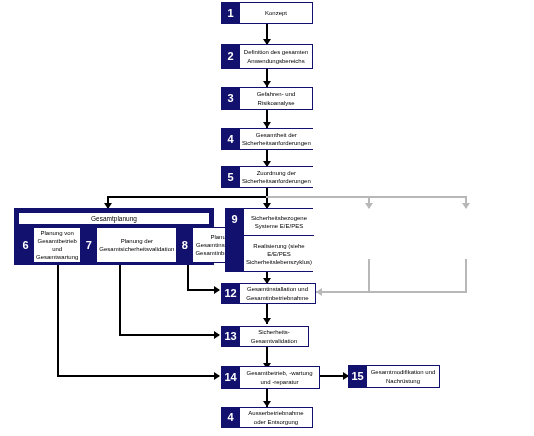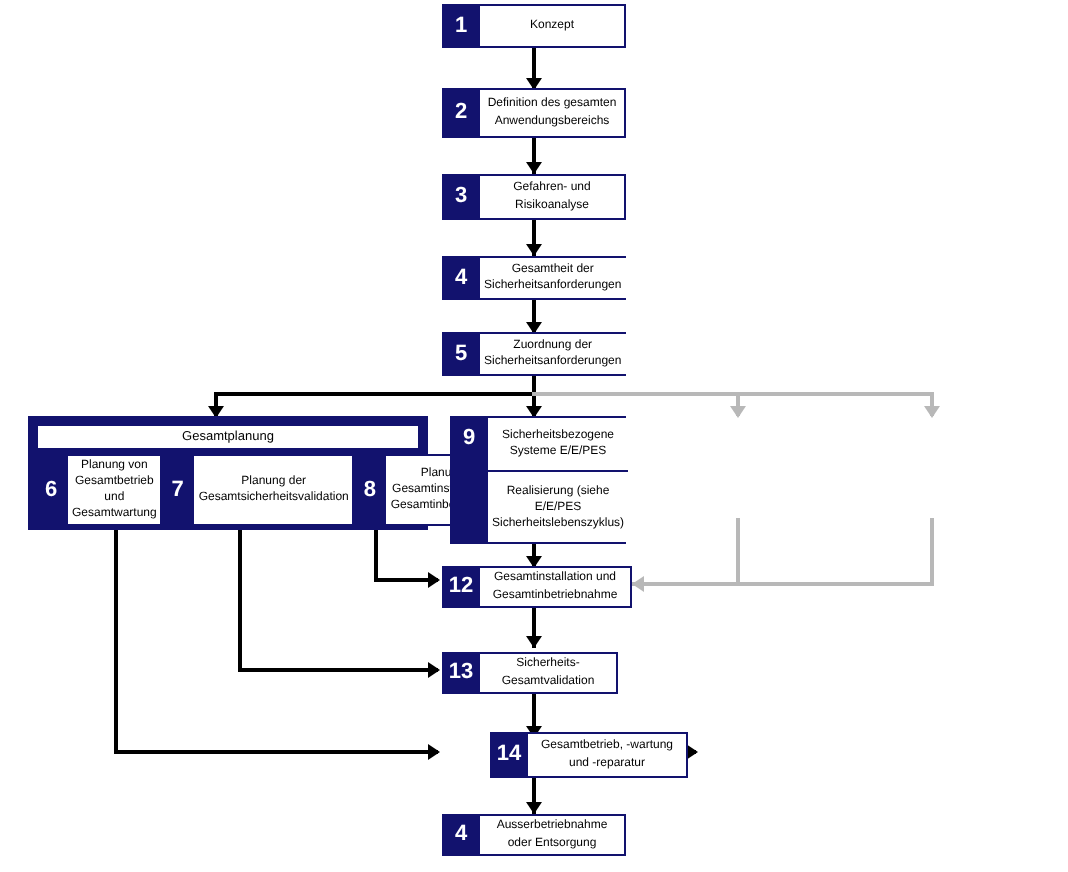--- a/index.html
+++ b/index.html
@@ -291,24 +291,28 @@
   <div class="node" style="left:221px;top:283px;width:95px;height:21px;">
     <div class="num">12</div>
     <div class="body">Gesamtinstallation und Gesamtinbetriebnahme</div>
   </div>
 
   <div class="node" style="left:221px;top:326px;width:88px;height:21px;">
     <div class="num">13</div>
     <div class="body">Sicherheits-Gesamtvalidation</div>
   </div>
 
-  <div class="node" style="left:221px;top:366px;width:99px;height:23px;margin-left:24px;">
+  <div class="node" style="left:221px;top:366px;width:99px;height:23px;">
     <div class="num">14</div>
     <div class="body">Gesamtbetrieb, -wartung und -reparatur</div>
   </div>
 
+  <div class="node" style="left:348px;top:365px;width:92px;height:23px;">
+    <div class="num">15</div>
+    <div class="body">Gesamtmodifikation und Nachrüstung</div>
+  </div>
 
   <div class="node" style="left:221px;top:407px;width:92px;height:21px;">
     <div class="num">4</div>
     <div class="body">Ausserbetriebnahme oder Entsorgung</div>
   </div>
 
 </div>
 
 </body></html>

